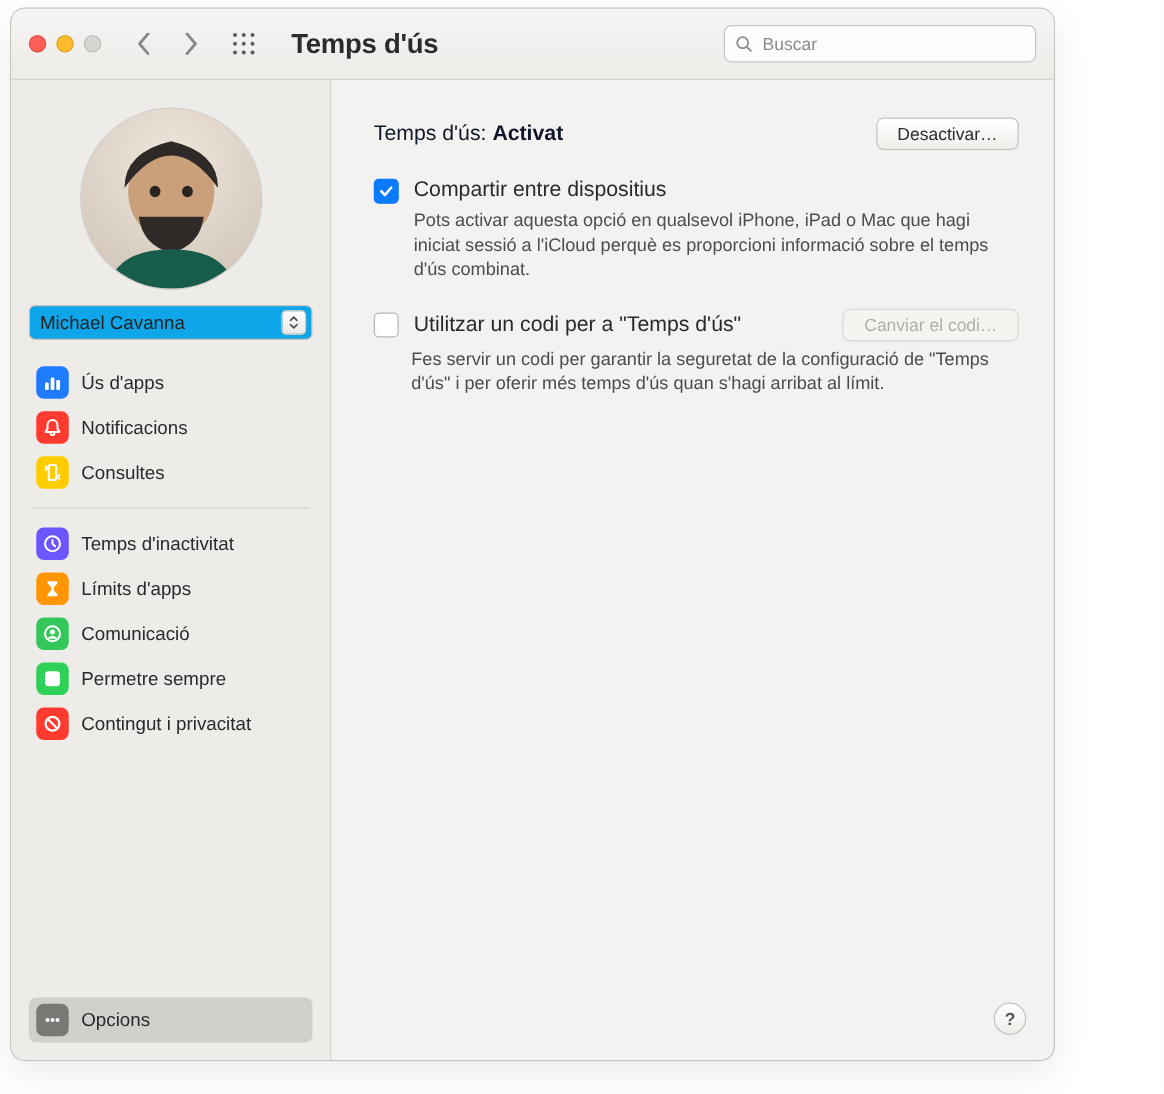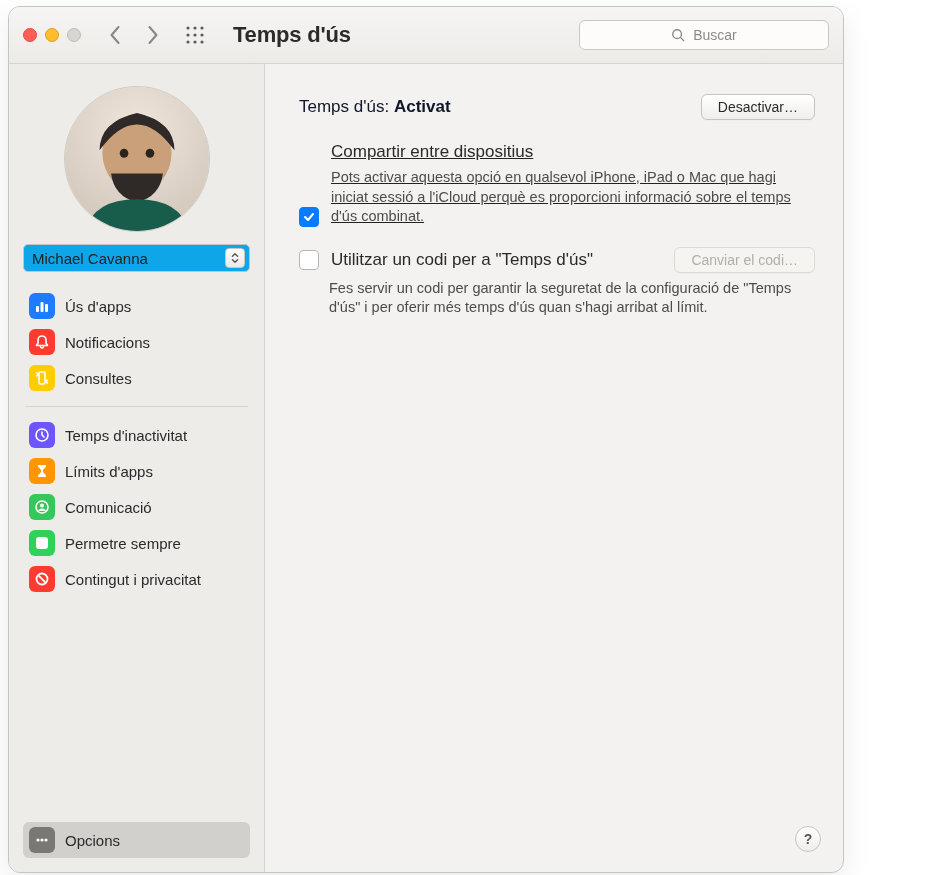--- a/index.html
+++ b/index.html
@@ -5,21 +5,21 @@
   :root{
     --win-bg:#f4f2f0;
     --sidebar-bg:#eeece9;
     --border:#d6d4d1;
     --text:#222;
     --muted:#5a5a5a;
     --accent:#0a7aff;
     --select-bg:#d2d0cd;
   }
   html,body{margin:0;padding:0;font-family:-apple-system,Helvetica Neue,Arial,sans-serif;color:var(--text);}
-  .stage{width:850px;height:875px;box-sizing:border-box;padding:6px 8px 4px 8px;}
+  .stage{width:850px;height:875px;box-sizing:border-box;padding:6px 8px 28px 8px;}
   .window{
     width:100%;height:100%;border-radius:12px;overflow:hidden;
     background:var(--win-bg);border:1px solid #c7c5c2;
     box-shadow:0 10px 30px rgba(0,0,0,.08);
     display:flex;flex-direction:column;position:relative;
   }
   
   .titlebar{
     height:56px;display:flex;align-items:center;gap:10px;
     padding:0 14px;border-bottom:1px solid var(--border);
@@ -31,21 +31,21 @@
   .tl.yellow{background:#febc2e;border:1px solid #dda020;}
   .tl.green{background:#d8d6d2;border:1px solid #bfbcb8;}
   .nav-arrows{display:flex;gap:22px;color:#8a8886;margin-right:14px;margin-left:6px;}
   .nav-arrows svg{width:16px;height:18px;display:block;}
   .grid-icon svg{width:20px;height:20px;display:block;}
   .grid-icon{color:#5c5b59;margin-right:18px;}
   .title{font-size:22px;font-weight:700;letter-spacing:-.2px;color:#2b2b2b;}
   .search{
     margin-left:auto;display:flex;align-items:center;gap:8px;
     width:232px;height:28px;border:1px solid #c9c7c3;border-radius:6px;
-    background:#fdfcfb;padding:0 8px;color:#9a9895;justify-content:center;
+    background:#fdfcfb;padding:0 8px;color:#9a9895;
   }
   .search svg{width:14px;height:14px;flex:0 0 auto;color:#8d8b88;}
   .search span{font-size:14px;color:#8d8b88;}
   
   .body{flex:1;display:flex;min-height:0;}
   .sidebar{
     width:256px;flex:0 0 256px;background:var(--sidebar-bg);
     border-right:1px solid var(--border);display:flex;flex-direction:column;
     padding:22px 14px 14px 14px;box-sizing:border-box;
   }
@@ -82,21 +82,21 @@
   .hdr-row{display:flex;align-items:center;justify-content:space-between;margin-bottom:22px;}
   .hdr-label{font-size:17px;color:#0f172a;}
   .hdr-label b{font-weight:700;}
   .btn{
     height:26px;line-height:24px;padding:0 16px;border:1px solid #c6c4c0;border-radius:6px;
     background:linear-gradient(#ffffff,#f0eeea);font-size:14px;color:#2a2a2a;
     box-shadow:0 1px 0 rgba(0,0,0,.02);
   }
   .btn[disabled]{color:#b2aea8;background:#f6f4f1;border-color:#dcdad6;}
   .section{margin-bottom:20px;}
-  .row{display:flex;align-items:flex-end;gap:12px;text-decoration:underline;}
+  .row{display:flex;align-items:flex-start;gap:12px;}
   .chk{
     width:18px;height:18px;border-radius:4px;border:1px solid #b8b6b2;background:#fff;
     display:flex;align-items:center;justify-content:center;flex:0 0 18px;margin-top:1px;
   }
   .chk.checked{background:var(--accent);border-color:var(--accent);}
   .chk.checked svg{width:12px;height:12px;color:#fff;}
   .row-title{font-size:17px;color:#2a2a2a;}
   .desc{font-size:14.5px;color:#4c4c4c;line-height:1.35;margin-top:6px;}
   .code-row{display:flex;align-items:center;gap:12px;}
   .code-row .btn{margin-left:auto;text-align:center;}

